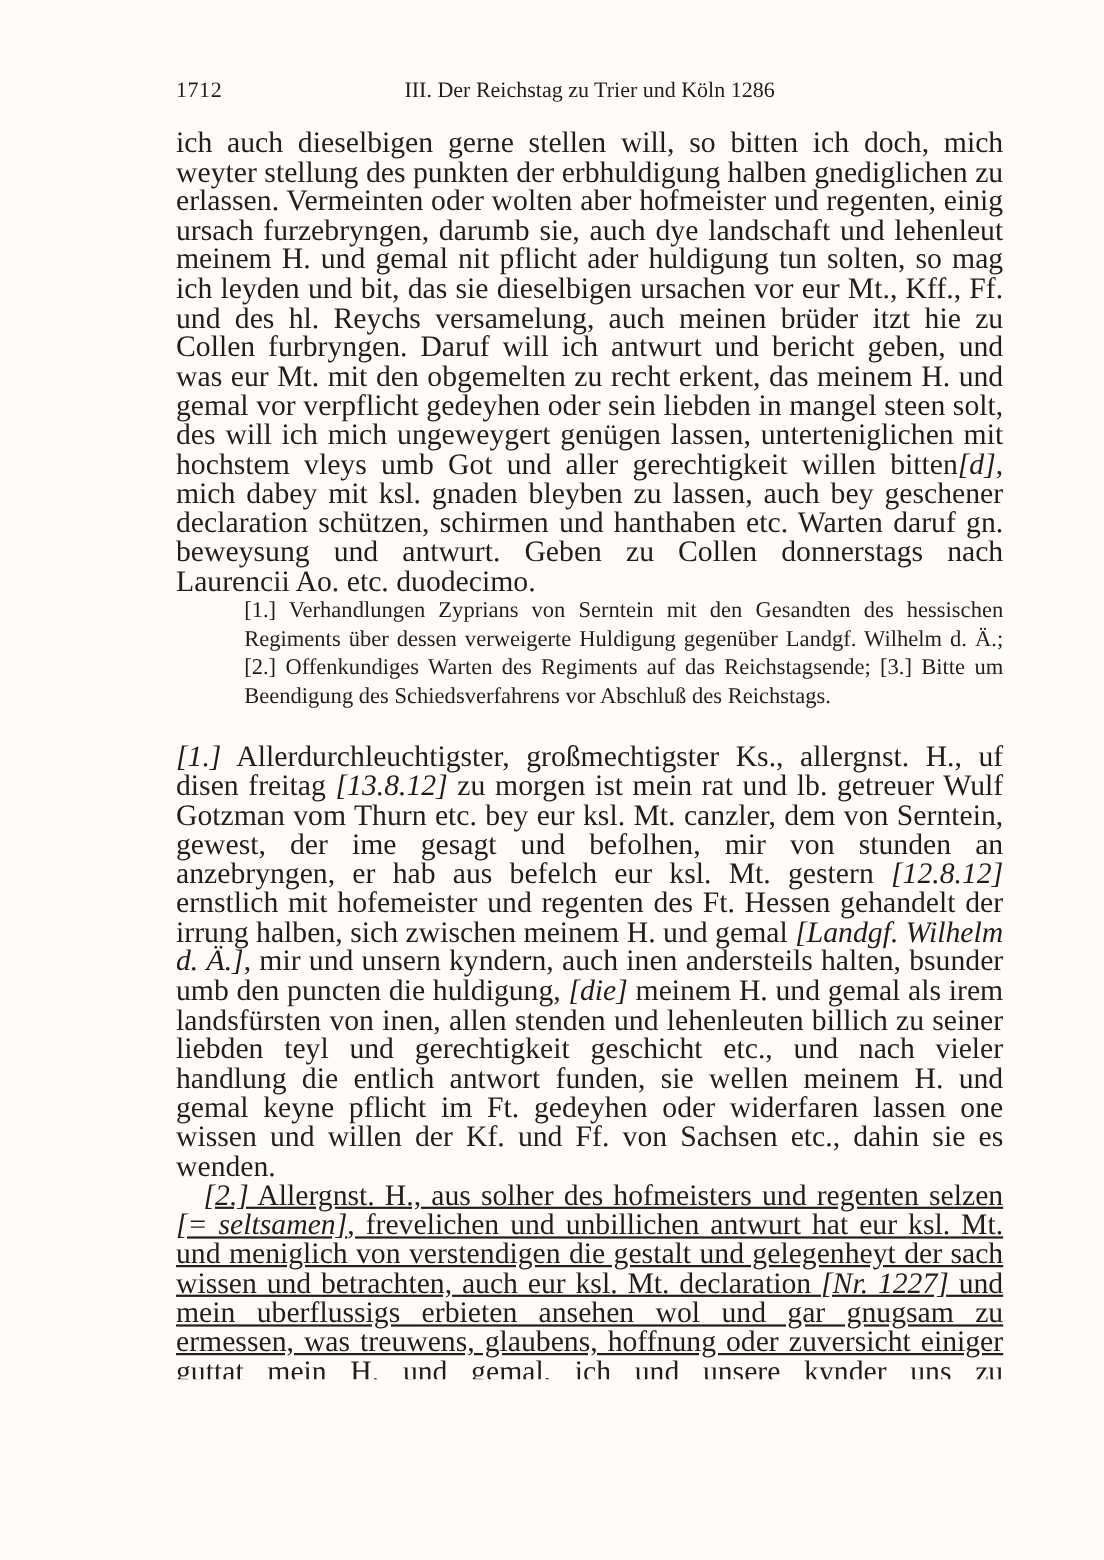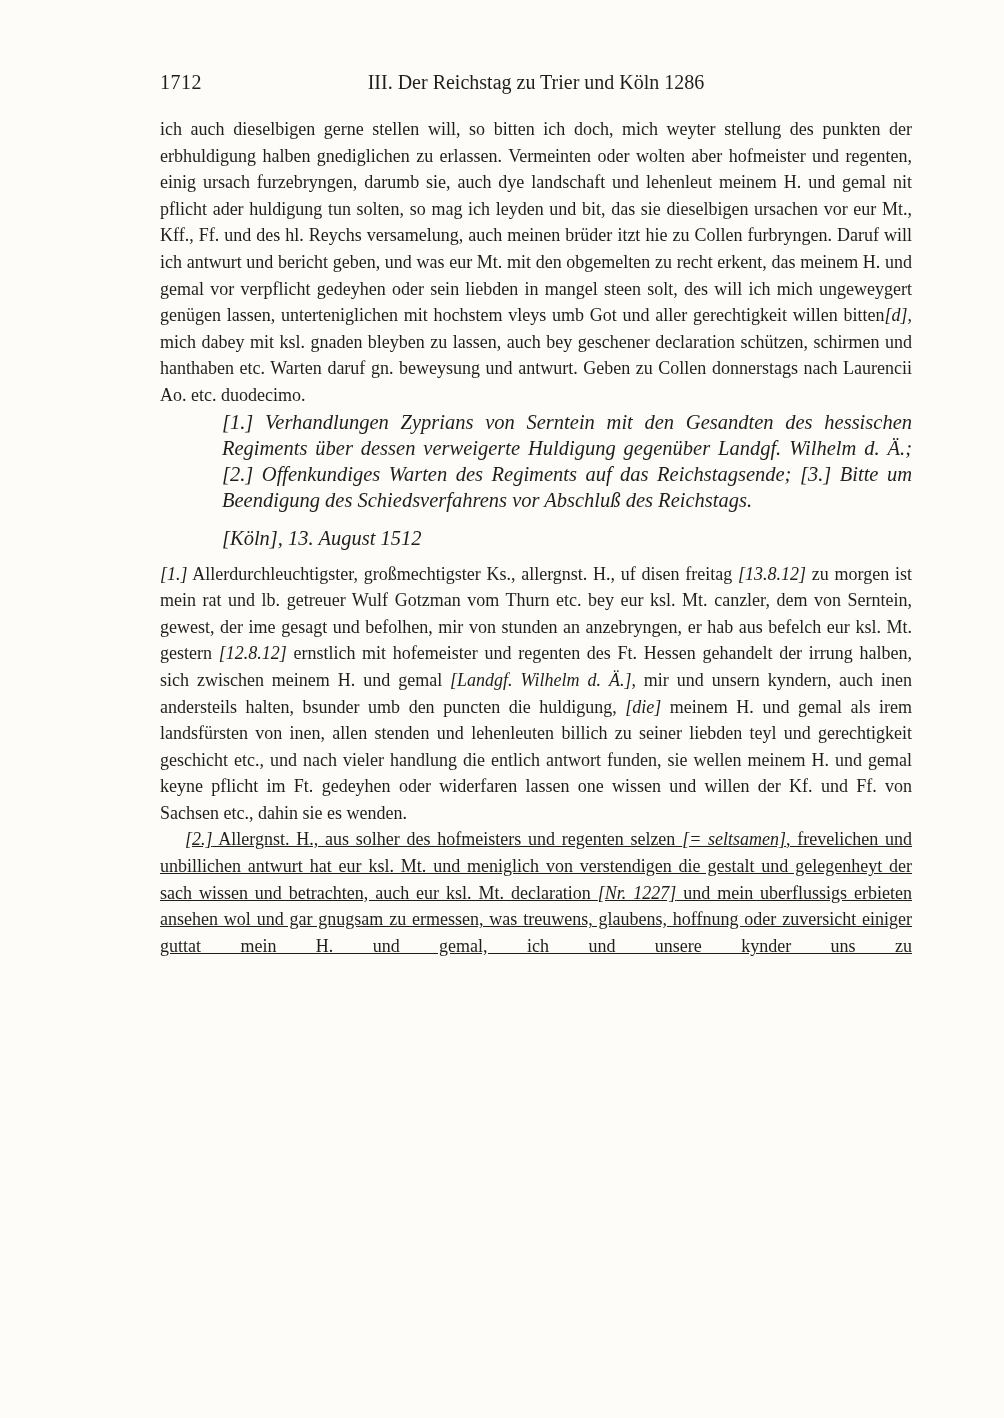--- a/index.html
+++ b/index.html
@@ -29,39 +29,38 @@
     position: absolute;
     left: 0;
     top: 0;
     letter-spacing: 0.5px;
   }
   .running-head {
     text-align: center;
   }
   .body-para {
     margin: 0;
-    font-size: 18px;
+    font-size: 27px;
     line-height: 26.6px;
     text-align: justify;
   }
   .body-para i {
     font-style: italic;
   }
   .entry-heading {
     margin: 46px 0 12px 0;
     font-size: 21px;
     line-height: 27px;
     font-weight: bold;
   }
   .entry-number {
     margin-right: 17px;
   }
   .entry-summary {
-    margin: 0 0 12px 62px;
-    font-style: italic;
+    margin: 0 0 28px 62px;
     font-size: 20.5px;
     line-height: 26.2px;
     text-align: justify;
   }
   .entry-dateline {
     margin: 0 0 9px 62px;
     font-style: italic;
     font-size: 20.5px;
     line-height: 26.2px;
   }
@@ -90,21 +89,20 @@
     <div class="running-head">III. Der Reichstag zu Trier und Köln 1286</div>
   </header>
 
   <main class="text-block">
 
     <p class="body-para"><span>ich auch dieselbigen gerne stellen will, so bitten ich doch, mich weyter stellung des punkten der erbhuldigung halben gnediglichen zu erlassen. Vermeinten oder wolten aber hofmeister und regenten, einig ursach furzebryngen, darumb sie, auch dye landschaft und lehenleut meinem H. und gemal nit pflicht ader huldigung tun solten, so mag ich leyden und bit, das sie dieselbigen ursachen vor eur Mt., Kff., Ff. und des hl. Reychs versamelung, auch meinen brüder itzt hie zu Collen furbryngen. Daruf will ich antwurt und bericht geben, und was eur Mt. mit den obgemelten zu recht erkent, das meinem H. und gemal vor verpflicht gedeyhen oder sein liebden in mangel steen solt, des will ich mich ungeweygert genügen lassen, unterteniglichen mit hochstem vleys umb Got und aller gerechtigkeit willen bitten</span><i>[d]</i><span>, mich dabey mit ksl. gnaden bleyben zu lassen, auch bey geschener declaration schützen, schirmen und hanthaben etc. Warten daruf gn. beweysung und antwurt. Geben zu Collen donnerstags nach Laurencii Ao. etc. duodecimo.</span></p>
 
 
     <p class="entry-summary">[1.] Verhandlungen Zyprians von Serntein mit den Gesandten des hessischen Regiments über dessen verweigerte Huldigung gegenüber Landgf. Wilhelm d. Ä.; [2.] Offenkundiges Warten des Regiments auf das Reichstagsende; [3.] Bitte um Beendigung des Schiedsverfahrens vor Abschluß des Reichstags.</p>
 
-    <p class="entry-dateline">[Köln], 13. August 1512</p>
 
 
     <p class="body-para"><i>[1.]</i><span> Allerdurchleuchtigster, großmechtigster Ks., allergnst. H., uf disen freitag </span><i>[13.8.12]</i><span> zu morgen ist mein rat und lb. getreuer Wulf Gotzman vom Thurn etc. bey eur ksl. Mt. canzler, dem von Serntein, gewest, der ime gesagt und befolhen, mir von stunden an anzebryngen, er hab aus befelch eur ksl. Mt. gestern </span><i>[12.8.12]</i><span> ernstlich mit hofemeister und regenten des Ft. Hessen gehandelt der irrung halben, sich zwischen meinem H. und gemal </span><i>[Landgf. Wilhelm d. Ä.]</i><span>, mir und unsern kyndern, auch inen andersteils halten, bsunder umb den puncten die huldigung, </span><i>[die]</i><span> meinem H. und gemal als irem landsfürsten von inen, allen stenden und lehenleuten billich zu seiner liebden teyl und gerechtigkeit geschicht etc., und nach vieler handlung die entlich antwort funden, sie wellen meinem H. und gemal keyne pflicht im Ft. gedeyhen oder widerfaren lassen one wissen und willen der Kf. und Ff. von Sachsen etc., dahin sie es wenden.</span></p>
 
     <p class="body-para indented continued"><i>[2.]</i><span> Allergnst. H., aus solher des hofmeisters und regenten selzen </span><i>[= seltsamen]</i><span>, frevelichen und unbillichen antwurt hat eur ksl. Mt. und meniglich von verstendigen die gestalt und gelegenheyt der sach wissen und betrachten, auch eur ksl. Mt. declaration </span><i>[Nr. 1227]</i><span> und mein uberflussigs erbieten ansehen wol und gar gnugsam zu ermessen, was treuwens, glaubens, hoffnung oder zuversicht einiger guttat mein H. und gemal, ich und unsere kynder uns zu</span></p>
 
   </main>
 
 </div>
 

